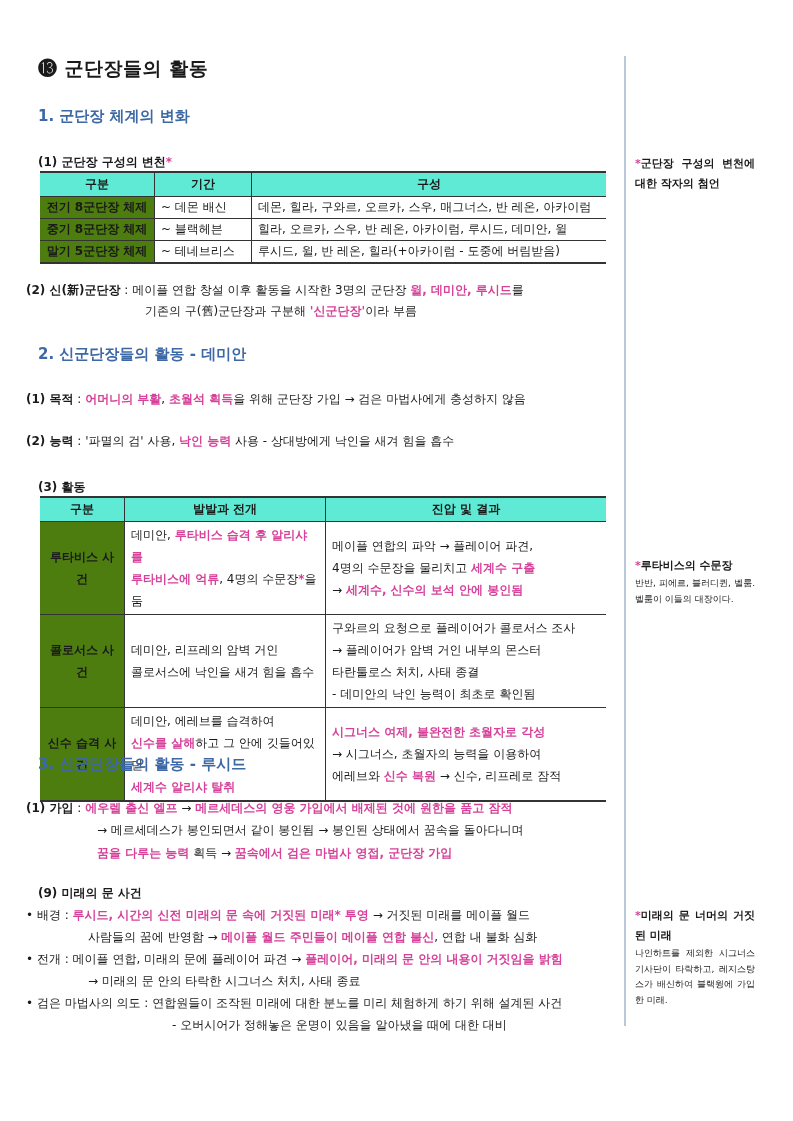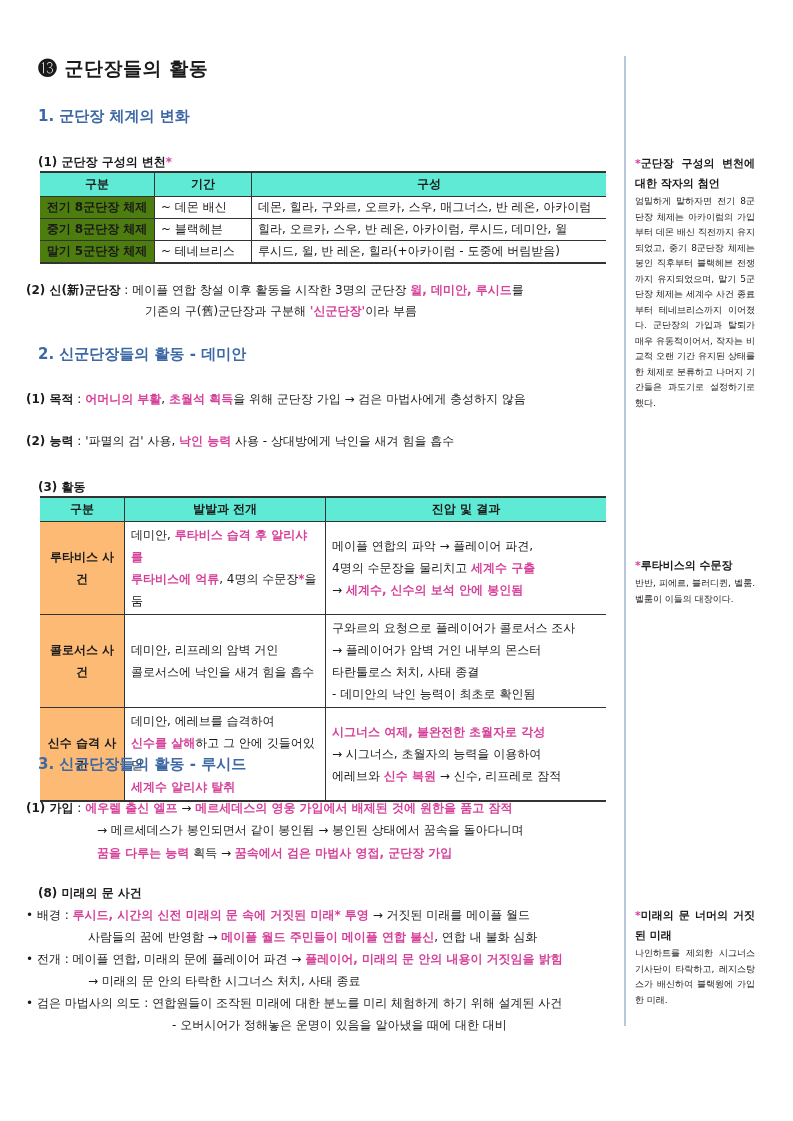--- a/index.html
+++ b/index.html
@@ -13,21 +13,21 @@
   .line { position:absolute; left:26px; font-size:12px; white-space:nowrap; }
   table { border-collapse:collapse; font-size:12px; position:absolute; left:40px; }
   th { background:#5eead4; font-weight:bold; height:21px; border-top:2px solid #333; border-bottom:1px solid #333; border-left:1px solid #333; }
   th:first-child { border-left:none; }
   td { border-left:1px solid #333; border-bottom:1px solid #333; padding:2px 6px; }
   td:first-child { border-left:none; }
   tr.last td { border-bottom:2px solid #333; }
   .t1 td { height:17px; }
   .t1 td.c0 { background:#4d7c0f; font-weight:bold; text-align:center; }
   .t2 td { line-height:22px; vertical-align:middle; }
-  .t2 td.c0 { background:#fdba74; font-weight:bold; text-align:center; }
+  .t2 td.c0 { background:#4d7c0f; font-weight:bold; text-align:center; }
   .vline { position:absolute; left:624px; top:56px; width:2px; height:970px; background:#b8c8da; }
   .note { position:absolute; left:635px; width:120px; font-size:9px; line-height:15.5px; text-align:justify; }
   .note .nh { font-size:11px; font-weight:bold; line-height:20px; }
   .note .star { color:#d6419a; }
   .indent { position:absolute; font-size:12px; white-space:nowrap; }
 </style>
 </head>
 <body>
 
 <div class="title">⓭ 군단장들의 활동</div>
@@ -118,32 +118,31 @@
         </td>
       </tr>
     </tbody>
 </table>
 
 <div class="h2" style="top:755px;">3. 신군단장들의 활동 - 루시드</div>
 <div class="line" style="top:800px;"><span class="b">(1) 가입</span><span> : </span><span class="pink">에우렐 출신 엘프</span><span> → </span><span class="pink">메르세데스의 영웅 가입에서 배제된 것에 원한을 품고 잠적</span></div>
 <div class="indent" style="left:97px; top:822px;">→ 메르세데스가 봉인되면서 같이 봉인됨 → 봉인된 상태에서 꿈속을 돌아다니며</div>
 <div class="indent" style="left:97px; top:845px;"><span class="pink">꿈을 다루는 능력</span><span> 획득 → </span><span class="pink">꿈속에서 검은 마법사 영접, 군단장 가입</span></div>
 
-<div class="sub" style="top:885px;">(8) 미래의 문 사건</div>
+<div class="sub" style="top:885px;">(9) 미래의 문 사건</div>
 <div class="line" style="top:907px;"><span>• 배경 : </span><span class="pink">루시드, 시간의 신전 미래의 문 속에 거짓된 미래* 투영</span><span> → 거짓된 미래를 메이플 월드</span></div>
 <div class="indent" style="left:88px; top:929px;"><span>사람들의 꿈에 반영함 → </span><span class="pink">메이플 월드 주민들이 메이플 연합 불신</span><span>, 연합 내 불화 심화</span></div>
 <div class="line" style="top:951px;"><span>• 전개 : </span><span>메이플 연합, 미래의 문에 플레이어 파견 → </span><span class="pink">플레이어, 미래의 문 안의 내용이 거짓임을 밝힘</span></div>
 <div class="indent" style="left:88px; top:973px;">→ 미래의 문 안의 타락한 시그너스 처치, 사태 종료</div>
 <div class="line" style="top:995px;">• 검은 마법사의 의도 : 연합원들이 조작된 미래에 대한 분노를 미리 체험하게 하기 위해 설계된 사건</div>
 <div class="indent" style="left:172px; top:1017px;">- 오버시어가 정해놓은 운명이 있음을 알아냈을 때에 대한 대비</div>
 
 <div class="vline"></div>
 <div class="note" style="top:154px;">
   <div class="nh"><span class="star">*</span><span>군단장 구성의 변천에 대한 작자의 첨언</span></div>
-  <div>엄밀하게 말하자면 전기 8군단장 체제는 아카이럼의 가입부터 데몬 배신 직전까지 유지되었고, 중기 8군단장 체제는 봉인 직후부터 블랙헤븐 전쟁까지 유지되었으며, 말기 5군단장 체제는 세계수 사건 종료부터 테네브리스까지 이어졌다. 군단장의 가입과 탈퇴가 매우 유동적이어서, 작자는 비교적 오랜 기간 유지된 상태를 한 체제로 분류하고 나머지 기간들은 과도기로 설정하기로 했다.</div>
 </div>
 <div class="note" style="top:556px;">
   <div class="nh"><span class="star">*</span><span>루타비스의 수문장</span></div>
   <div>반반, 피에르, 블러디퀸, 벨룸. 벨룸이 이들의 대장이다.</div>
 </div>
 <div class="note" style="top:906px;">
   <div class="nh"><span class="star">*</span><span>미래의 문 너머의 거짓된 미래</span></div>
   <div>나인하트를 제외한 시그너스 기사단이 타락하고, 레지스탕스가 배신하여 블랙윙에 가입한 미래.</div>
 </div>
 

